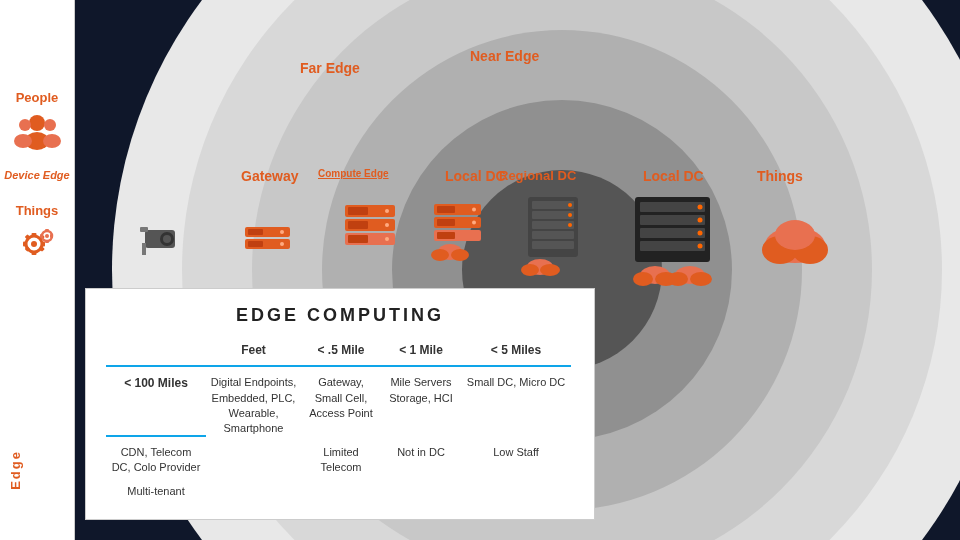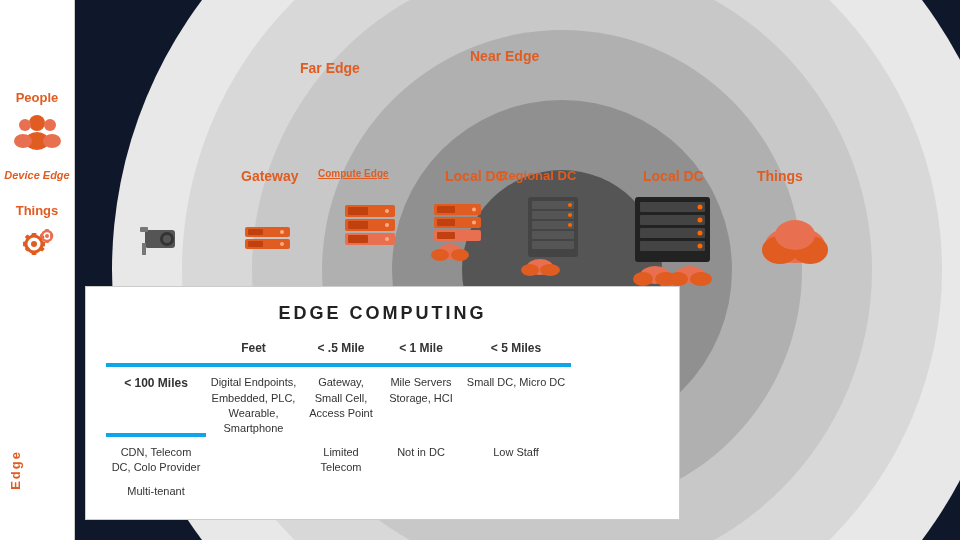--- a/index.html
+++ b/index.html
@@ -170,21 +170,21 @@
     .icon-cloud {
       left: 680px;
       top: 210px;
     }
 
     
     .info-table {
       position: absolute;
       bottom: 20px;
       left: 10px;
-      width: 595px;
+      width: 510px;
       background: white;
       border: 1px solid #ccc;
       padding: 16px 20px;
       z-index: 20;
     }
     .table-title {
       text-align: center;
       font-size: 18px;
       font-weight: bold;
       letter-spacing: 3px;
@@ -199,21 +199,21 @@
     .table-cell {
       text-align: center;
       font-size: 11px;
       color: #333;
       padding: 4px 4px;
       line-height: 1.4;
     }
     .table-cell.header-row {
       font-weight: bold;
       font-size: 12px;
-      border-bottom: 4px solid #0ea5e9;
+      border-bottom: 2px solid #0ea5e9;
       padding-bottom: 6px;
       margin-bottom: 4px;
     }
 
     
     svg { overflow: visible; }
   </style>
 </head>
 <body>
 

